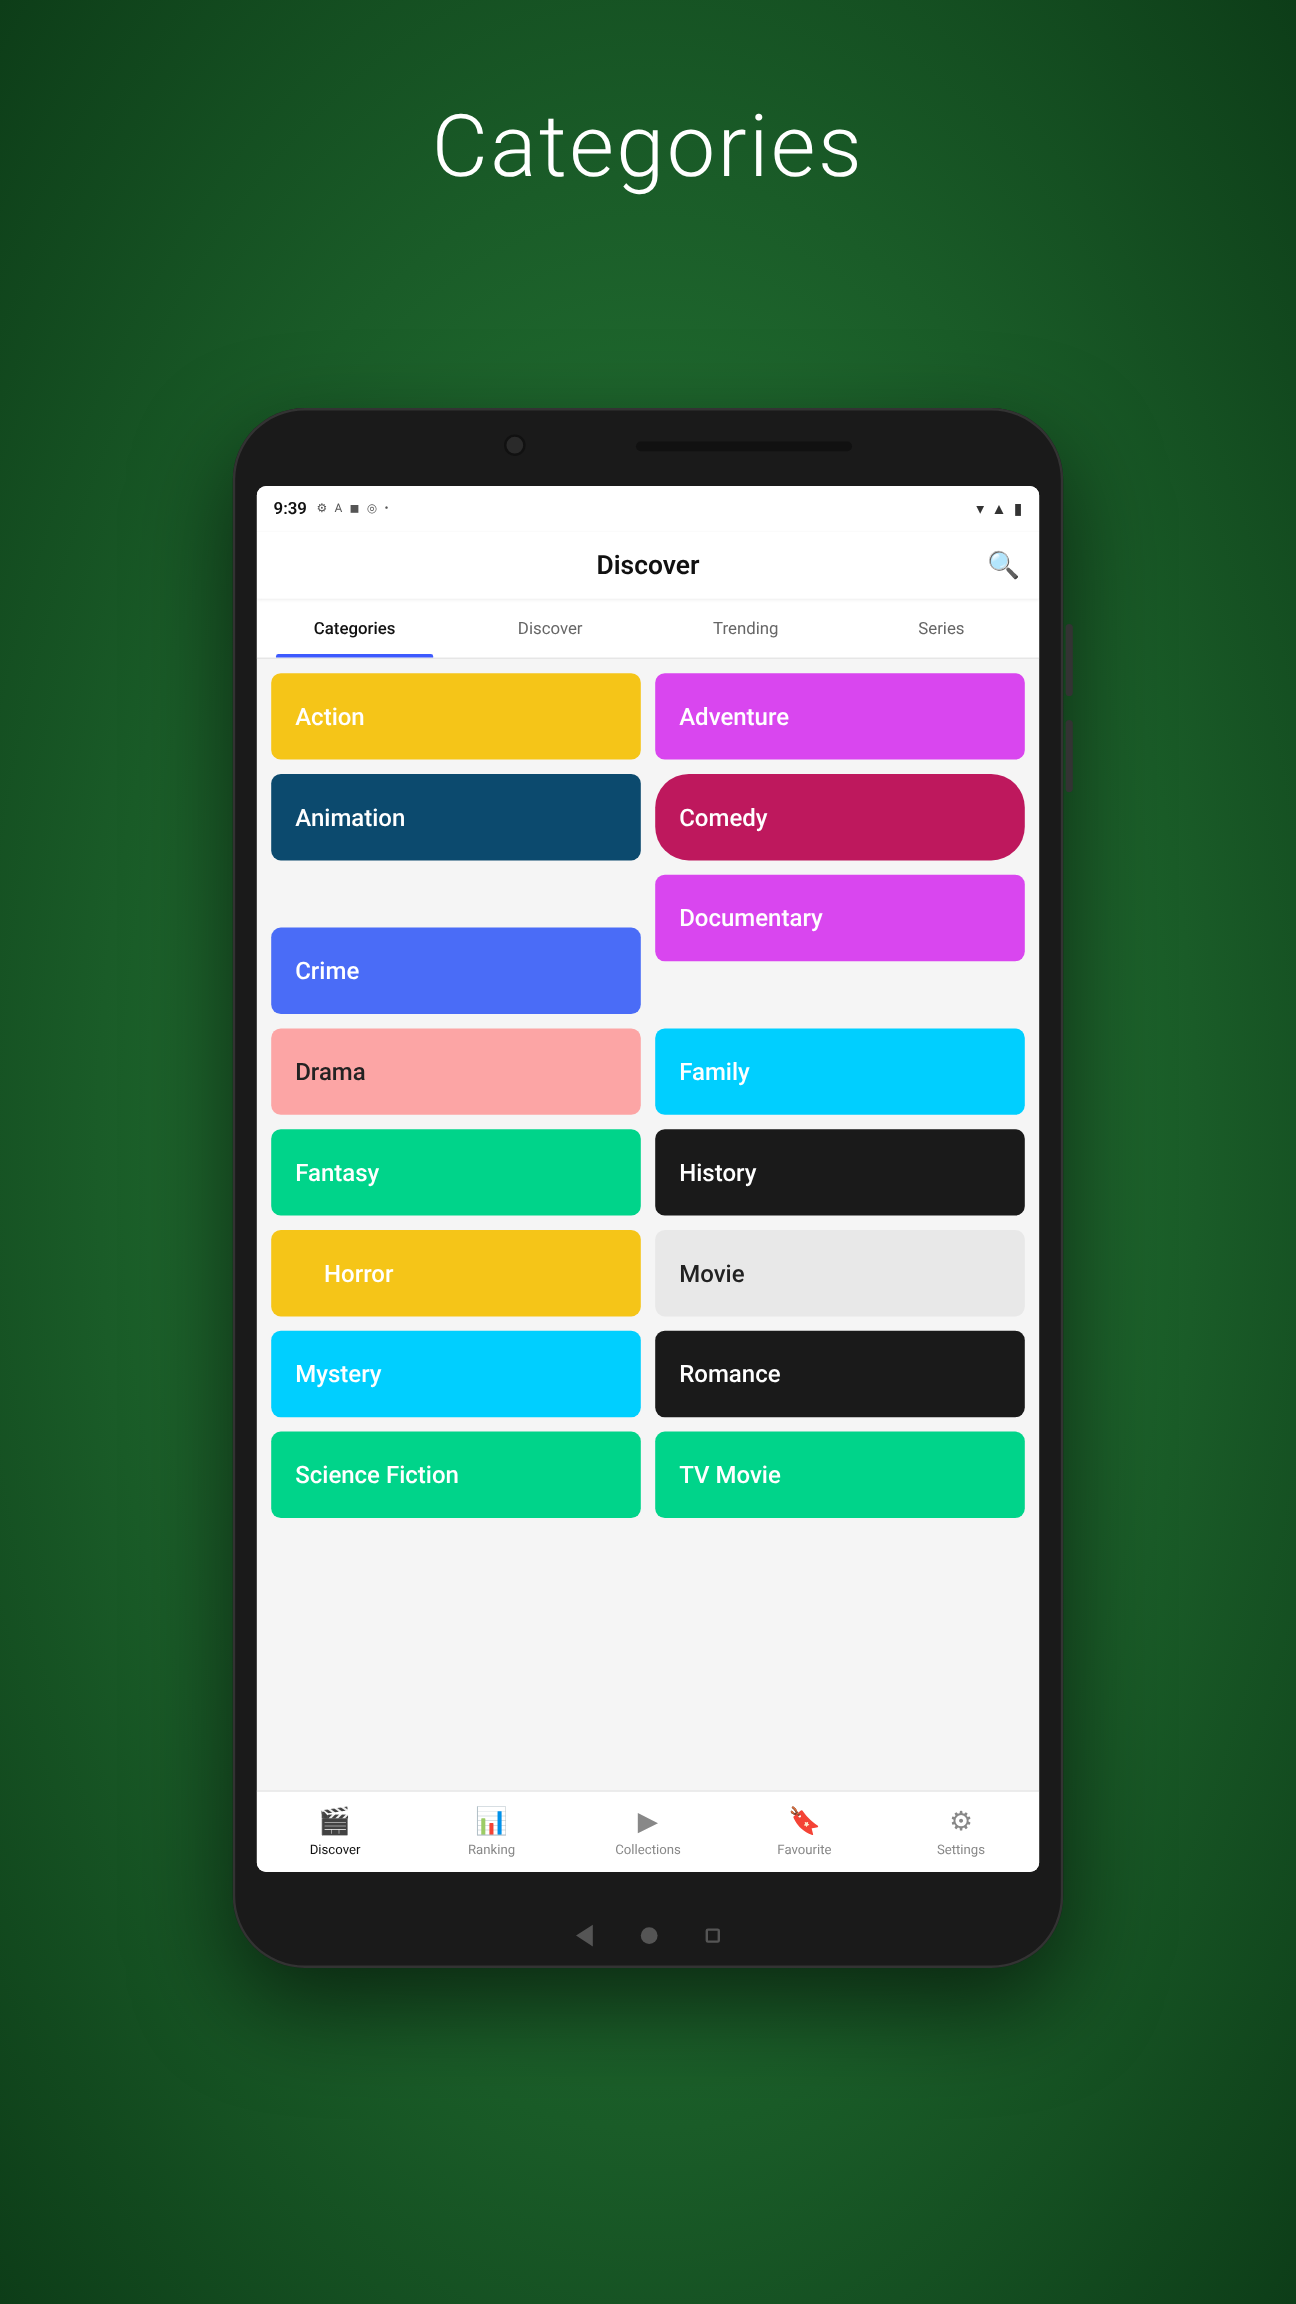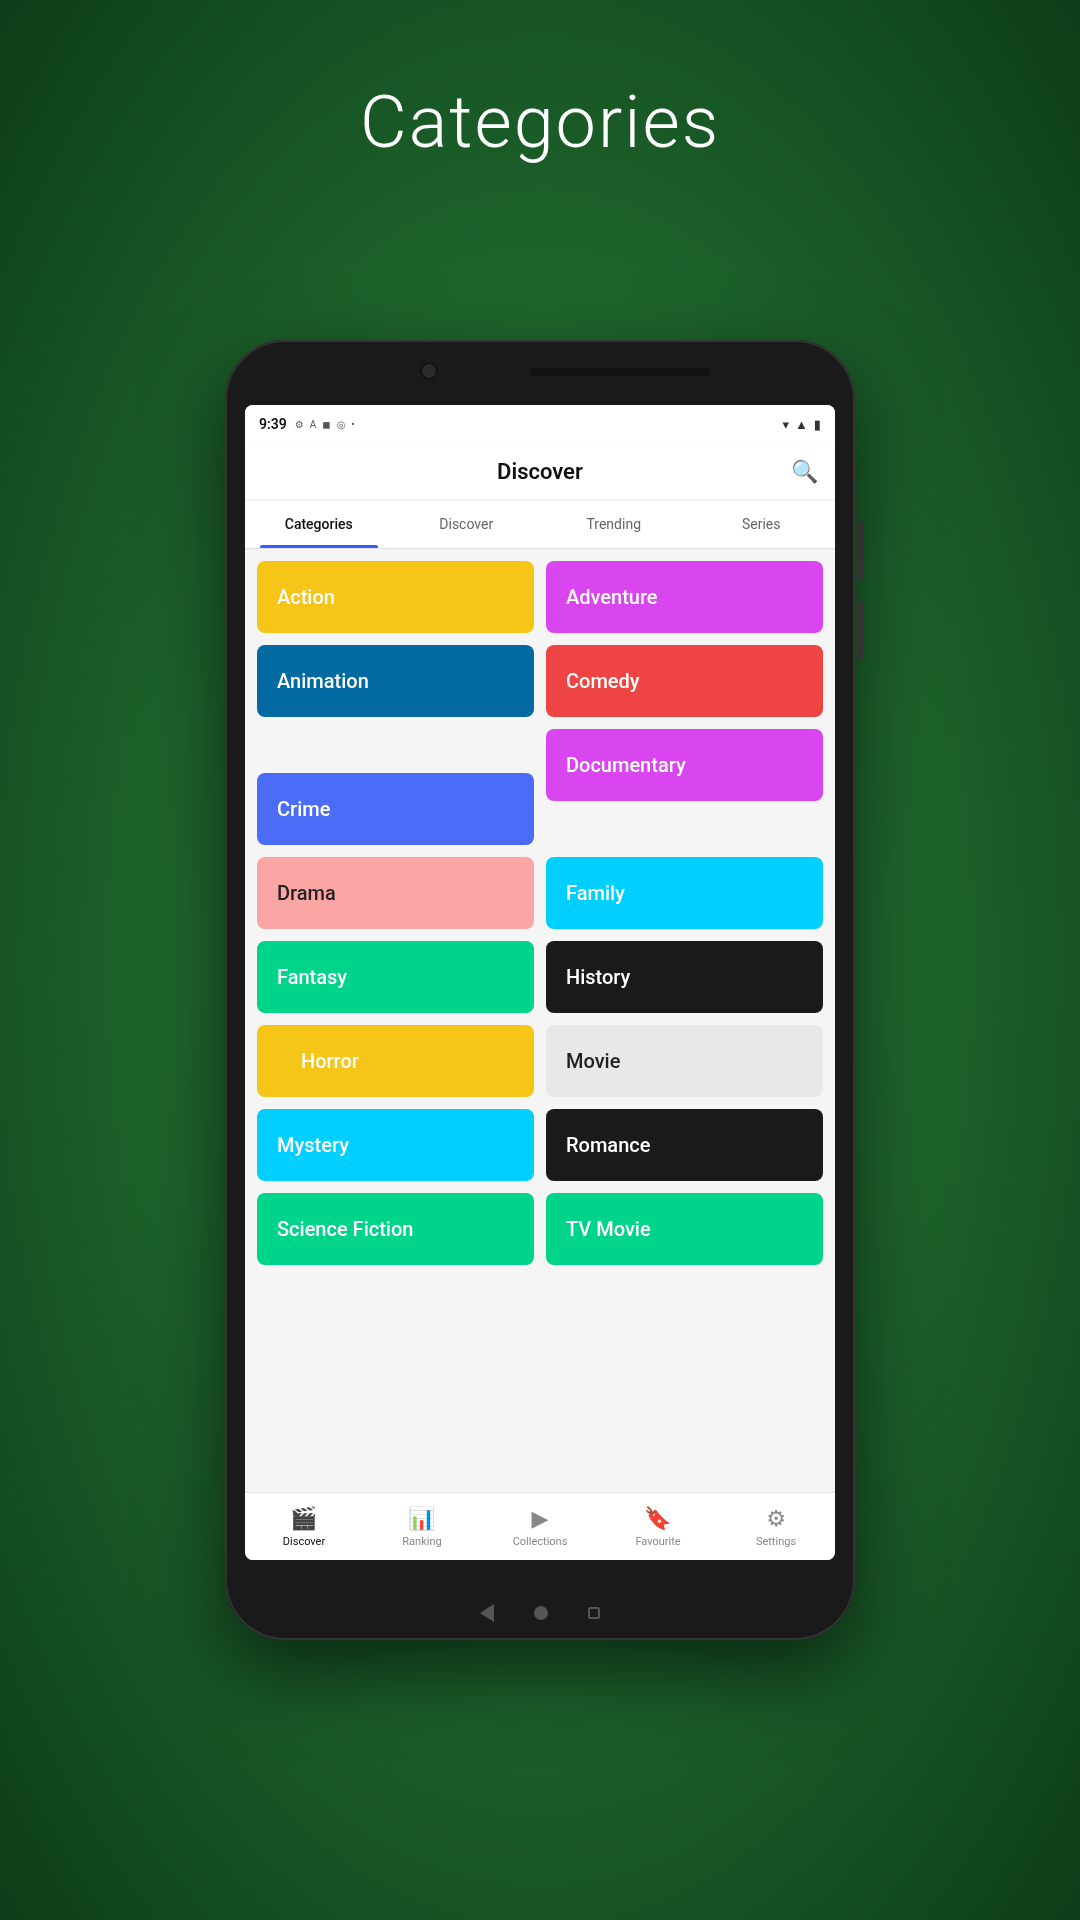--- a/index.html
+++ b/index.html
@@ -20,21 +20,21 @@
       left: 0; right: 0;
       text-align: center;
       color: white;
       font-size: 72px;
       font-weight: 300;
       letter-spacing: 2px;
     }
 
     .phone-wrapper {
       position: relative;
-      width: 630px;
+      width: 692px;
       height: 1300px;
       margin-top: 60px;
     }
 
     .phone-shell {
       position: absolute;
       top: 0; left: 0; right: 0; bottom: 0;
       background: #1a1a1a;
       border-radius: 60px;
       box-shadow: 0 30px 80px rgba(0,0,0,0.6), inset 0 0 0 2px #333;
@@ -309,22 +309,22 @@
         <span>Trending</span>
       </div>
       <div class="tab-item">
         <span>Series</span>
       </div>
     </div>
 
     <div class="categories-scroll">
     <div class="category-card" style="background-color: rgb(245, 197, 24); color: white;">Action</div>
         <div class="category-card" style="background-color: #d946ef; color: white;">Adventure</div>
-        <div class="category-card" style="background-color: #0369a1; color: white;">Animation</div>
-        <div class="category-card" style="background-color: #ef4444; color: white;">Comedy</div>
+        <div class="category-card" style="background-color: #0c4a6e; color: white;">Animation</div>
+        <div class="category-card" style="background-color: #be185d; color: white; border-radius: 28px;">Comedy</div>
         <div class="category-card" style="background-color: rgb(74, 108, 247); color: white; margin-top: 44px;">Crime</div>
         <div class="category-card" style="background-color: #d946ef; color: white;">Documentary</div>
         <div class="category-card" style="background-color: #fca5a5; color: rgb(34, 34, 34);">Drama</div>
         <div class="category-card" style="background-color: rgb(0, 207, 255); color: white;">Family</div>
         <div class="category-card" style="background-color: rgb(0, 212, 138); color: white;">Fantasy</div>
         <div class="category-card" style="background-color: rgb(26, 26, 26); color: white;">History</div>
         <div class="category-card" style="background-color: rgb(245, 197, 24); color: white; padding-left: 44px;">Horror</div>
         <div class="category-card" style="background-color: rgb(232, 232, 232); color: rgb(34, 34, 34);">Movie</div>
         <div class="category-card" style="background-color: rgb(0, 207, 255); color: white;">Mystery</div>
         <div class="category-card" style="background-color: rgb(26, 26, 26); color: white;">Romance</div>

